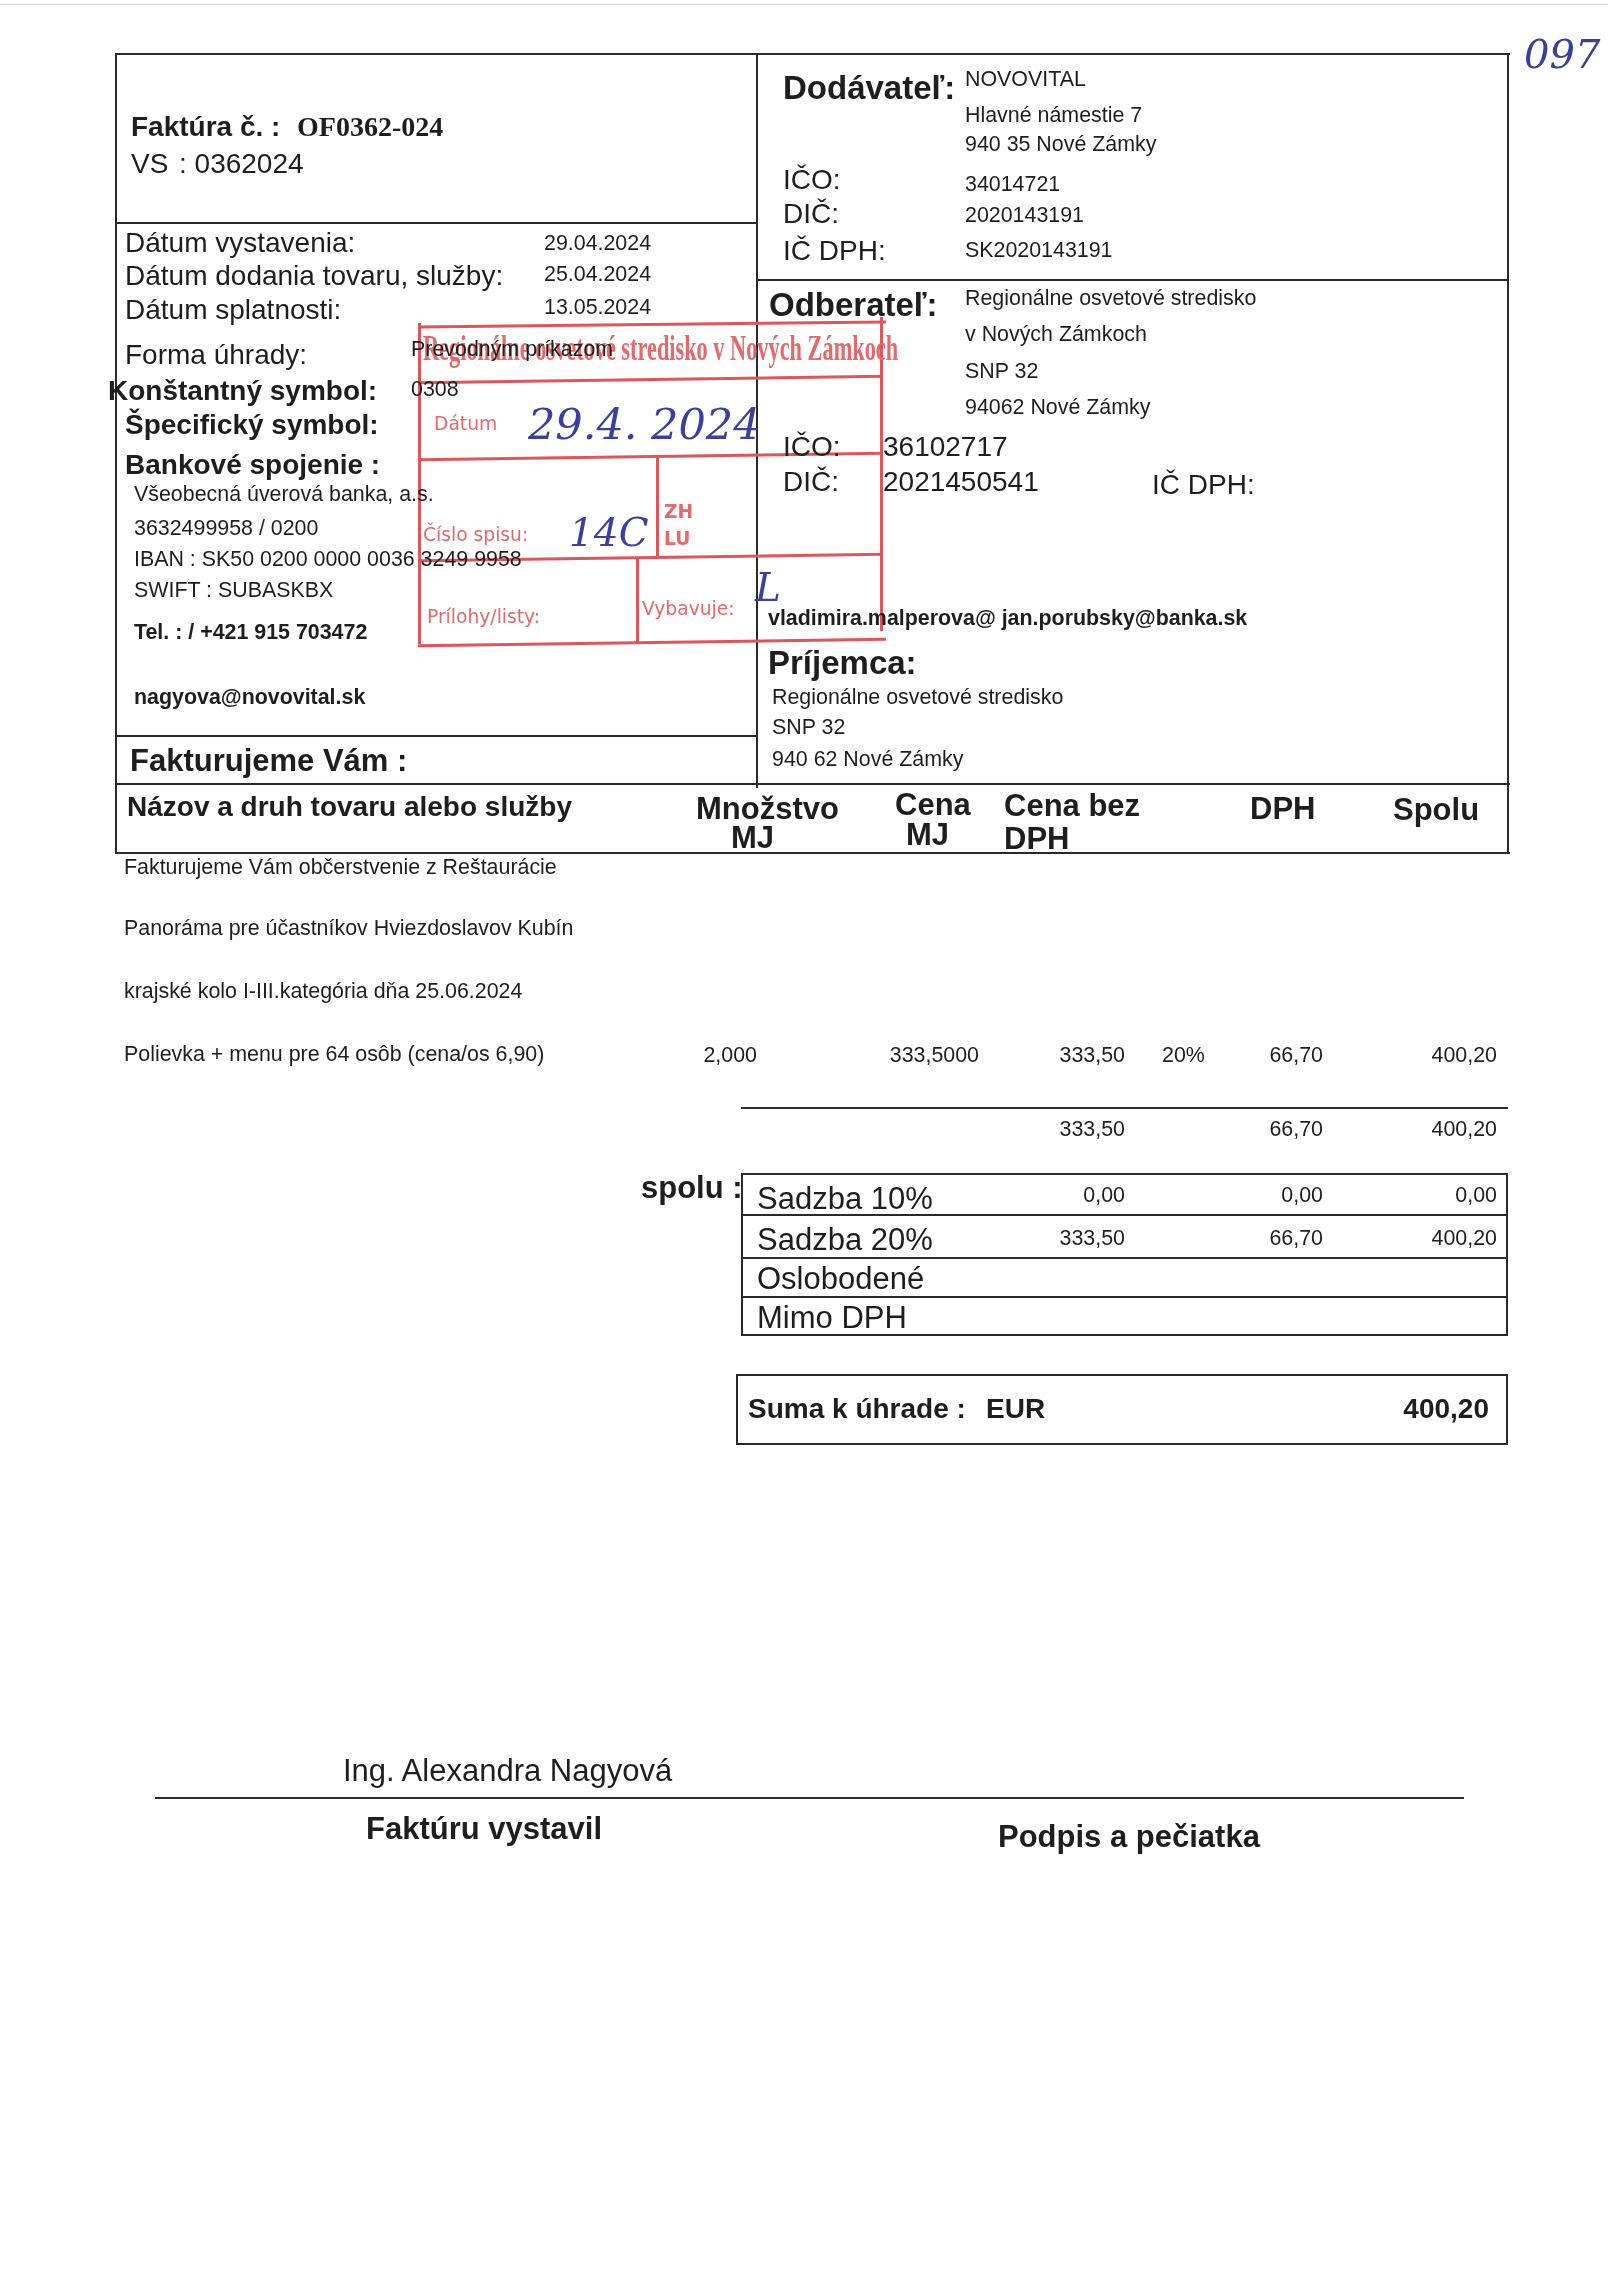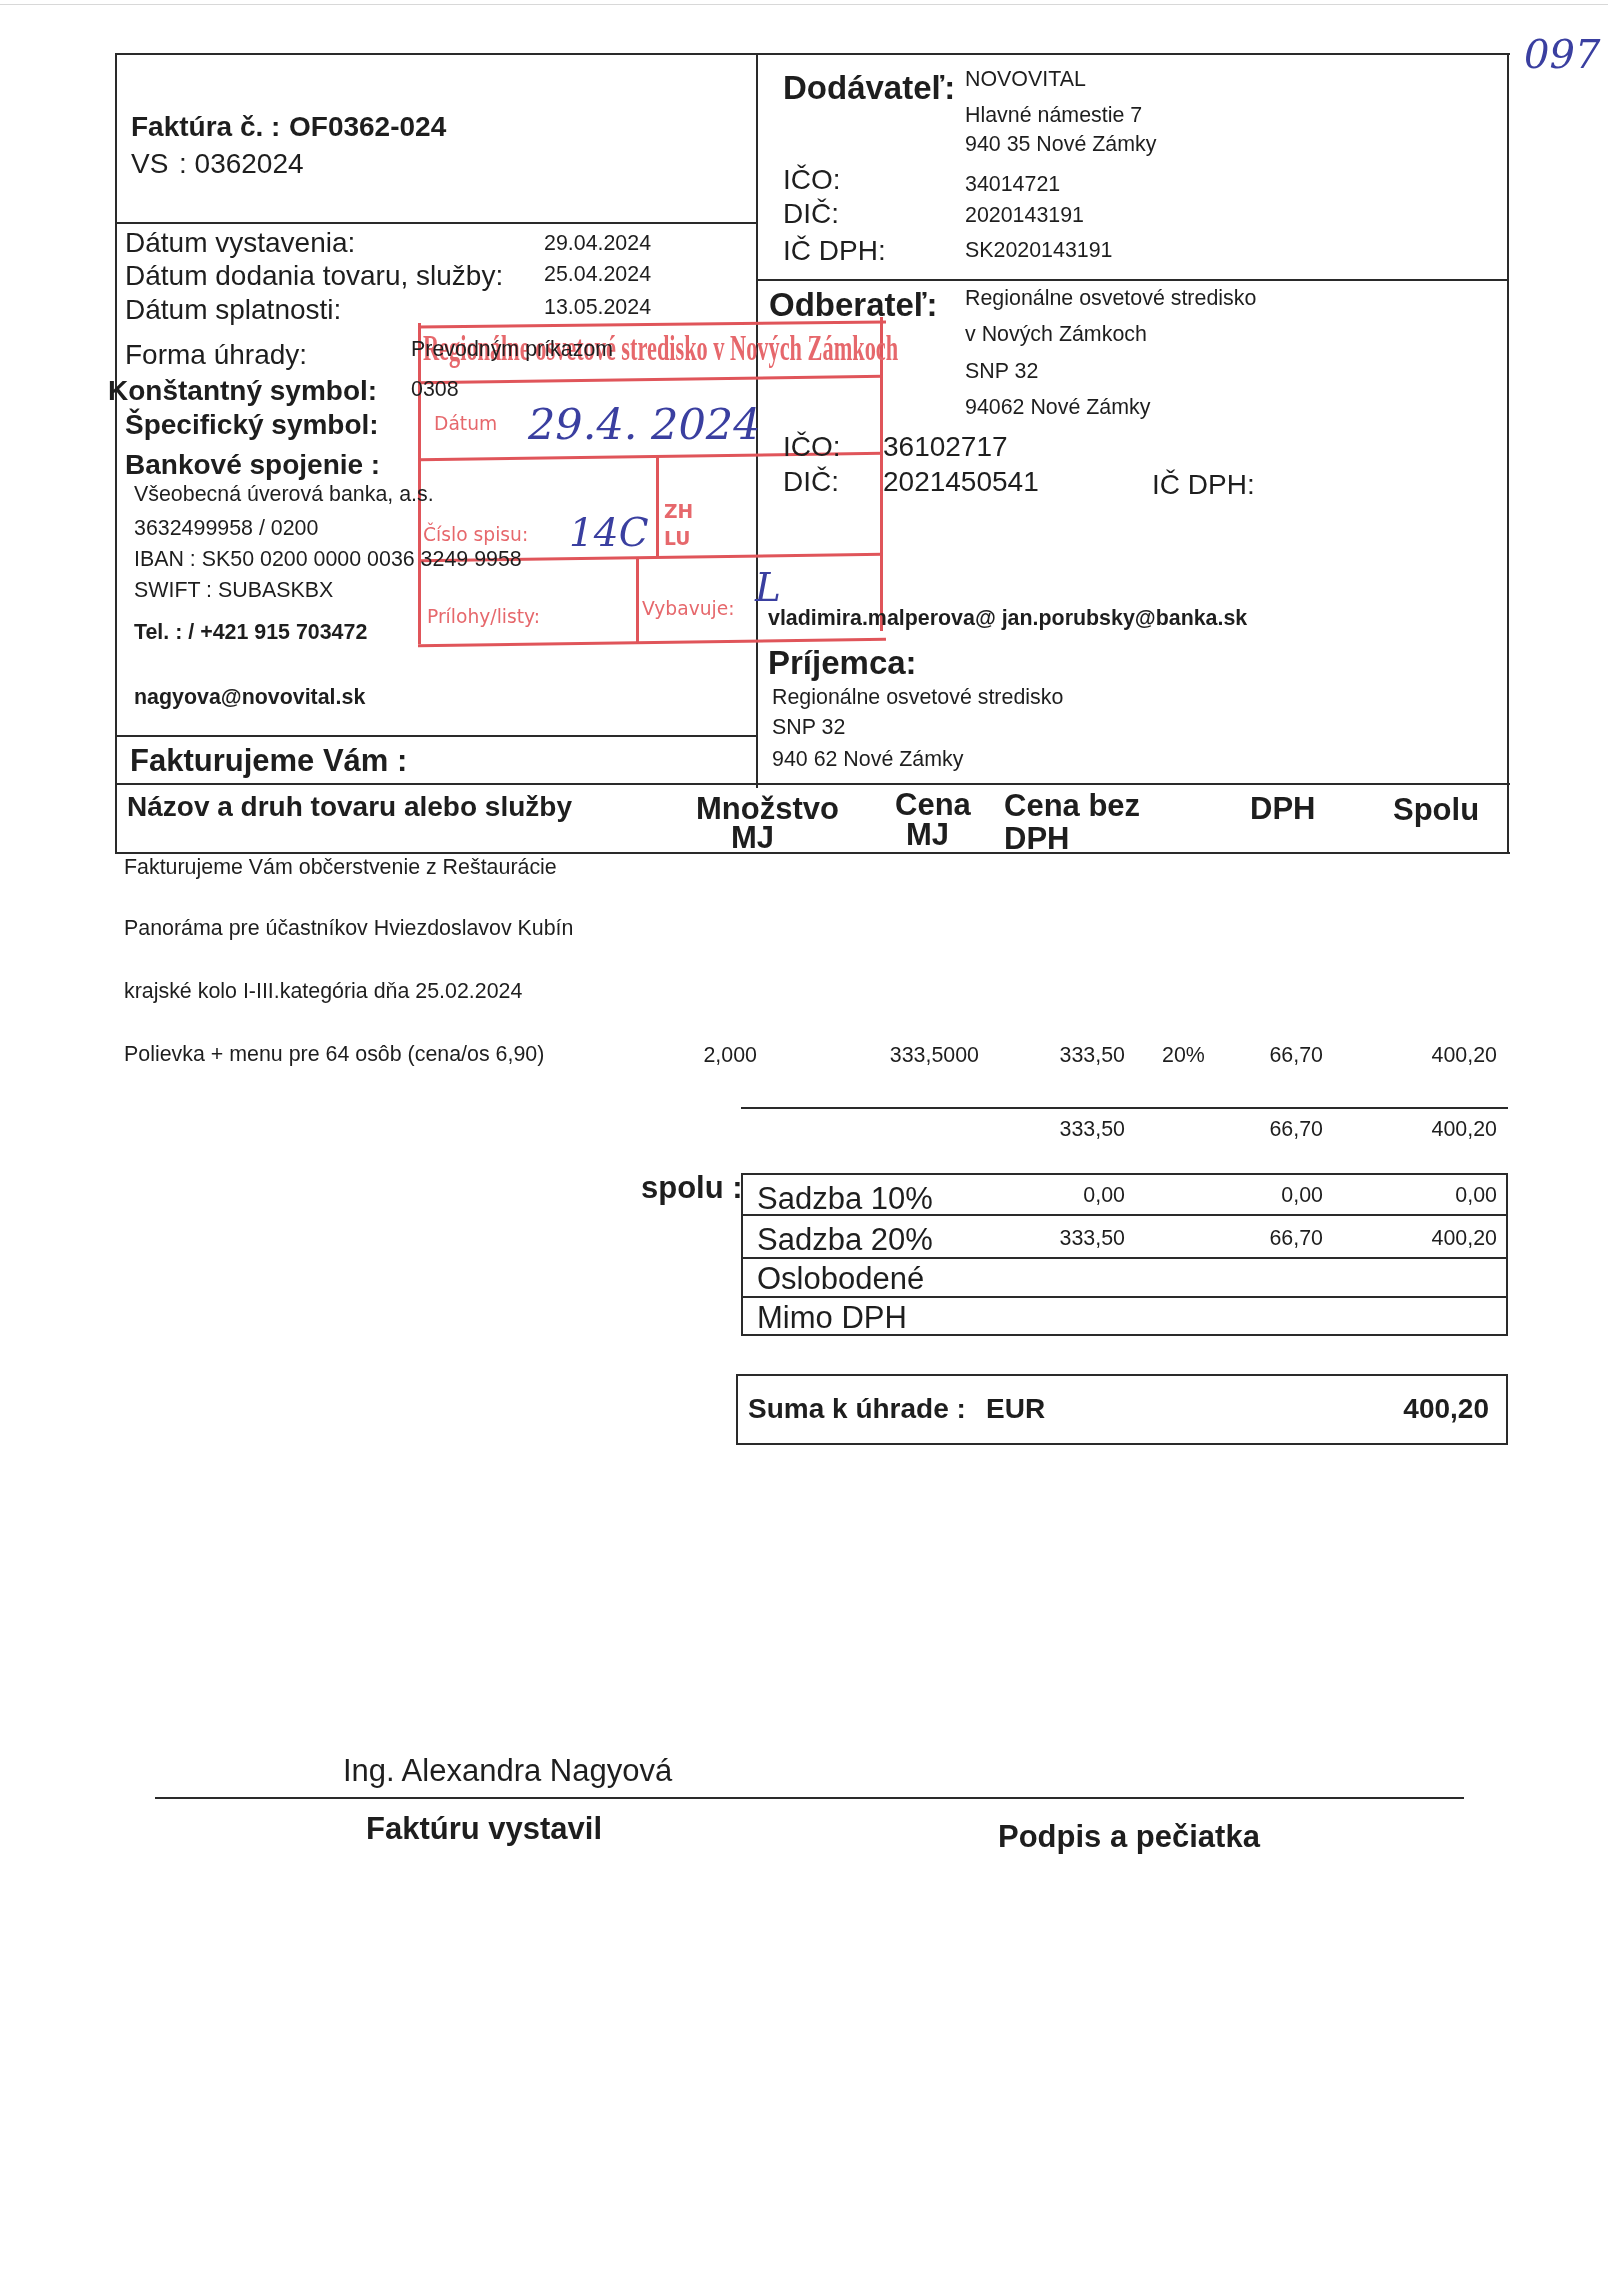--- a/index.html
+++ b/index.html
@@ -25,21 +25,21 @@
 
 <div class="line" style="left:115px;top:53px;width:1395px;height:2px;"></div>
 <div class="line" style="left:115px;top:53px;width:2px;height:735px;"></div>
 <div class="line" style="left:1507px;top:53px;width:2px;height:735px;"></div>
 <div class="line" style="left:756px;top:53px;width:2px;height:735px;"></div>
 <div class="line" style="left:115px;top:222px;width:643px;height:2px;"></div>
 <div class="line" style="left:756px;top:279px;width:753px;height:2px;"></div>
 <div class="line" style="left:115px;top:735px;width:643px;height:2px;"></div>
 
 <div class="abs b t42" style="left:131px;top:111px;">Faktúra č. :</div>
-<div class="abs b t42" style="left:289px;top:111px;">OF0362-024</div>
+<div class="abs b t42" style="left:297px;top:111px;font-family:Liberation Serif, serif;">OF0362-024</div>
 <div class="abs t42" style="left:131px;top:148px;">VS</div>
 <div class="abs t42" style="left:179px;top:148px;">: 0362024</div>
 
 <div>
   <div class="abs t42" style="left:125px;top:227px;">Dátum vystavenia:</div>
   <div class="abs t32" style="left:544px;top:231px;">29.04.2024</div>
   <div class="abs t42" style="left:125px;top:260px;">Dátum dodania tovaru, služby:</div>
   <div class="abs t32" style="left:544px;top:262px;">25.04.2024</div>
   <div class="abs t42" style="left:125px;top:294px;">Dátum splatnosti:</div>
   <div class="abs t32" style="left:544px;top:295px;">13.05.2024</div>
@@ -123,21 +123,21 @@
   <div class="abs b t38" style="left:895px;top:787px;">Cena</div>
   <div class="abs b t38" style="left:906px;top:817px;">MJ</div>
   <div class="abs b t38" style="left:1004px;top:788px;">Cena bez</div>
   <div class="abs b t38" style="left:1004px;top:821px;">DPH</div>
   <div class="abs b t38" style="left:1250px;top:791px;">DPH</div>
   <div class="abs b t38" style="left:1393px;top:792px;">Spolu</div>
 </div>
 
 <div class="abs t32" style="left:124px;top:855px;">Fakturujeme Vám občerstvenie z Reštaurácie</div>
 <div class="abs t32" style="left:124px;top:916px;">Panoráma pre účastníkov Hviezdoslavov Kubín</div>
-<div class="abs t32" style="left:124px;top:979px;">krajské kolo I-III.kategória dňa 25.02.2024</div>
+<div class="abs t32" style="left:124px;top:979px;">krajské kolo I-III.kategória dňa 25.06.2024</div>
 
 <div>
   <div class="abs t32" style="left:124px;top:1042px;">Polievka + menu pre 64 osôb (cena/os 6,90)</div>
   <div class="abs t32 r" style="left:668px;top:1043px;width:89px;">2,000</div>
   <div class="abs t32 r" style="left:835px;top:1043px;width:144px;">333,5000</div>
   <div class="abs t32 r" style="left:1029px;top:1043px;width:96px;">333,50</div>
   <div class="abs t32" style="left:1162px;top:1043px;">20%</div>
   <div class="abs t32 r" style="left:1242px;top:1043px;width:81px;">66,70</div>
   <div class="abs t32 r" style="left:1403px;top:1043px;width:94px;">400,20</div>
 </div>

